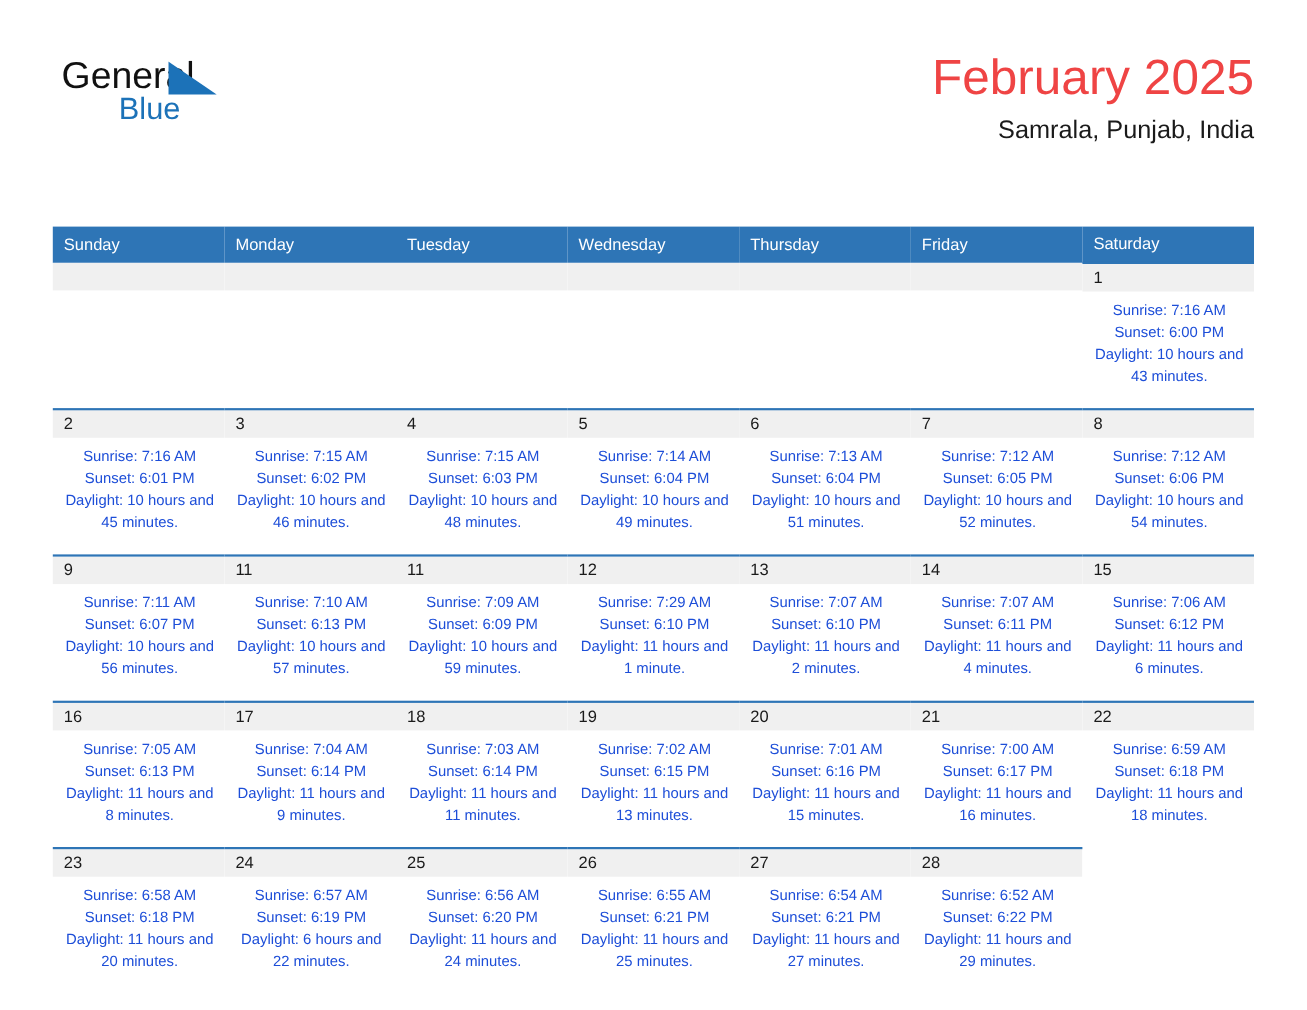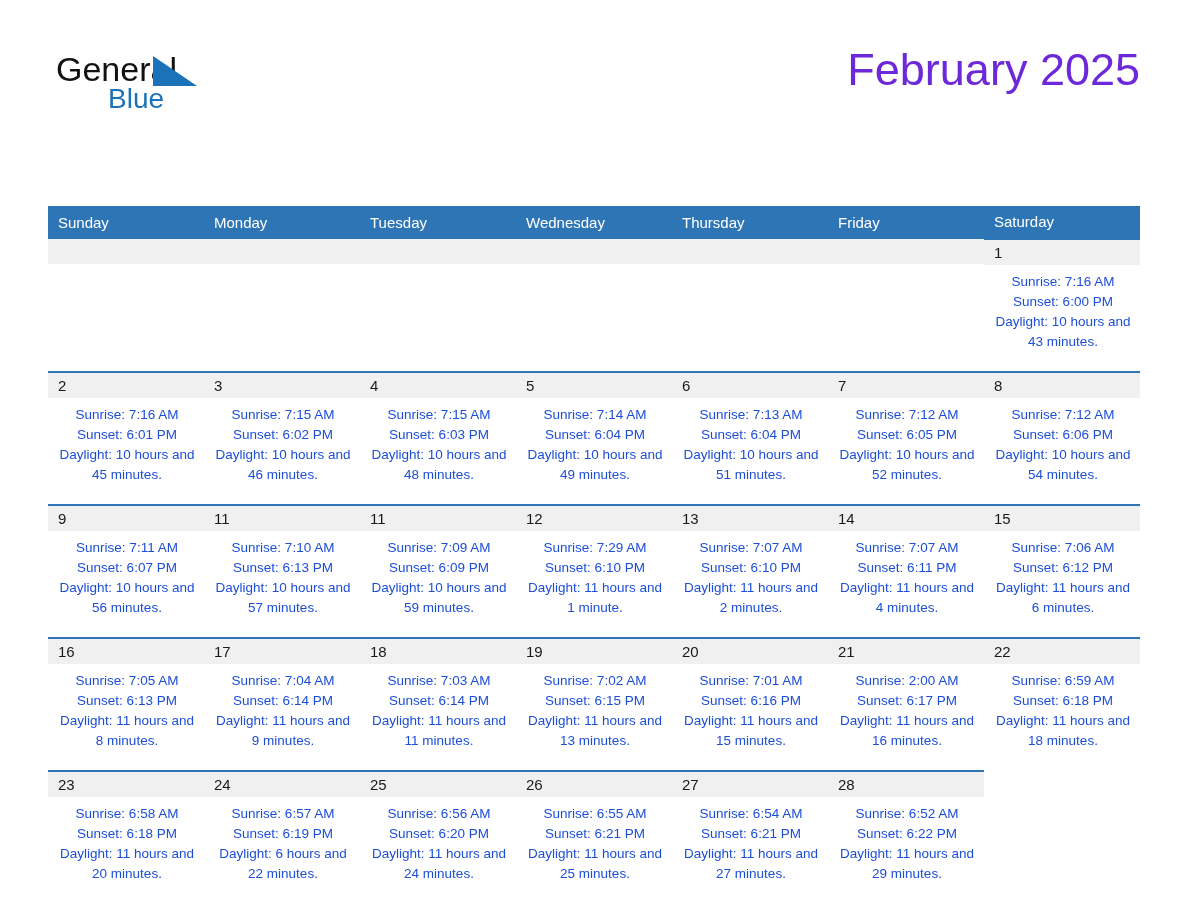--- a/index.html
+++ b/index.html
@@ -69,21 +69,21 @@
     position: absolute;
     right: 0px;
     top: 0px;
     text-align: right;
     width: 640px;
   }
   .cal-title {
     font-size: 45px;
     line-height: 52px;
     font-weight: 400;
-    color: #6d28d9;
+    color: #ef4444;
     margin: 0;
     padding: 0;
     white-space: nowrap;
   }
   .cal-subtitle {
     font-size: 23px;
     line-height: 30px;
     font-weight: 400;
     color: #1a1a1a;
     margin: 0;
@@ -176,20 +176,21 @@
     <div class="logo">
       <span class="logo-general">General</span>
       <svg class="logo-tri-svg" width="46" height="36" viewBox="0 0 46 36">
         <polygon points="0,2 0,32 44,32" fill="#1C72B8"></polygon>
       </svg>
       <span class="logo-blue">Blue</span>
     </div>
 
     <div class="title-block">
       <div class="cal-title">February 2025</div>
+      <div class="cal-subtitle">Samrala, Punjab, India</div>
     </div>
 
   </div>
 
   <table class="calendar">
     <thead>
       <tr id="weekday-row">
           <th>Sunday</th>
           <th>Monday</th>
           <th>Tuesday</th>
@@ -381,21 +382,21 @@
             <div class="daynum-band">20</div>
             <div class="cell-body">
               <div class="line">Sunrise: 7:01 AM</div>
               <div class="line">Sunset: 6:16 PM</div>
               <div class="daylight">Daylight: 11 hours and 15 minutes.</div>
             </div>
           </td>
           <td>
             <div class="daynum-band">21</div>
             <div class="cell-body">
-              <div class="line">Sunrise: 2:00 AM</div>
+              <div class="line">Sunrise: 7:00 AM</div>
               <div class="line">Sunset: 6:17 PM</div>
               <div class="daylight">Daylight: 11 hours and 16 minutes.</div>
             </div>
           </td>
           <td>
             <div class="daynum-band">22</div>
             <div class="cell-body">
               <div class="line">Sunrise: 6:59 AM</div>
               <div class="line">Sunset: 6:18 PM</div>
               <div class="daylight">Daylight: 11 hours and 18 minutes.</div>

